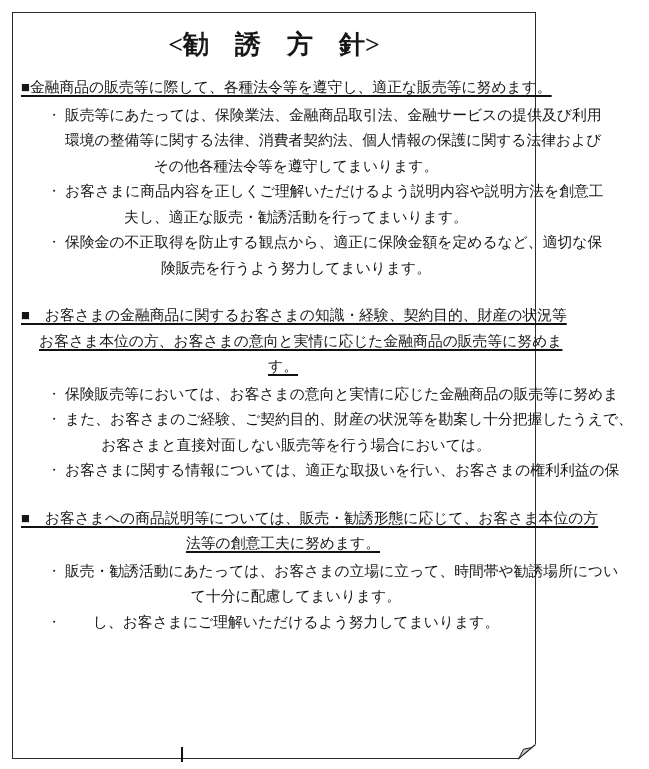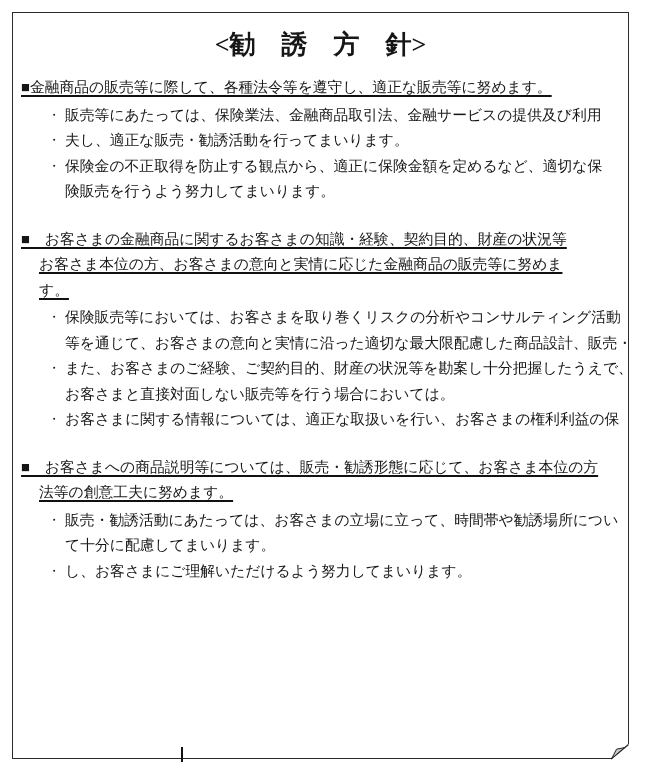--- a/index.html
+++ b/index.html
@@ -8,38 +8,39 @@
     width: 649px; height: 769px;
     background: #ffffff;
     font-family: "Liberation Serif", "DejaVu Serif", serif;
     color: #161616;
     overflow: hidden;
   }
   .page { position: relative; width: 649px; height: 769px; }
   .frame {
     position: absolute;
     left: 12px; top: 12px;
-    width: 617px; height: 747px;
+    width: 524px; height: 747px;
     border: 1.5px solid #2b2b2b;
   }
   .content { padding: 8px 8px 0 8px; }
   .doc-title {
     text-align: center;
     font-size: 26px;
     font-weight: bold;
     line-height: 32px;
     margin: 8px 0 14px 0;
     white-space: nowrap;
   }
   .section { margin-bottom: 22px; }
   .section.last { margin-bottom: 5px; }
   .line {
     font-size: 14.8px;
     line-height: 25.5px;
     white-space: nowrap;
+    text-align: center;
   }
   .heading .line.cont { margin-left: 18px; }
   .u {
     text-decoration: underline;
     text-decoration-thickness: 1.5px;
     text-underline-offset: 3px;
     text-decoration-color: #111;
   }
   .bullets { margin-top: 2px; }
   .bullet { position: relative; padding-left: 44px; }
@@ -72,44 +73,46 @@
       <div class="doc-title">&lt;勧　誘　方　針&gt;</div>
 
       <div class="section">
         <div class="heading">
           <div class="line first"><span class="u">■金融商品の販売等に際して、各種法令等を遵守し、適正な販売等に努めます。</span></div>
         </div>
         <div class="bullets">
           <div class="bullet">
             <span class="mark">・</span>
             <div class="line">販売等にあたっては、保険業法、金融商品取引法、金融サービスの提供及び利用</div>
+            <div class="line">環境の整備等に関する法律、消費者契約法、個人情報の保護に関する法律および</div>
+            <div class="line">その他各種法令等を遵守してまいります。</div>
           </div>
           <div class="bullet">
             <span class="mark">・</span>
+            <div class="line">お客さまに商品内容を正しくご理解いただけるよう説明内容や説明方法を創意工</div>
             <div class="line">夫し、適正な販売・勧誘活動を行ってまいります。</div>
           </div>
           <div class="bullet">
             <span class="mark">・</span>
             <div class="line">保険金の不正取得を防止する観点から、適正に保険金額を定めるなど、適切な保</div>
             <div class="line">険販売を行うよう努力してまいります。</div>
           </div>
         </div>
       </div>
 
       <div class="section">
         <div class="heading">
           <div class="line first"><span class="u">■　お客さまの金融商品に関するお客さまの知識・経験、契約目的、財産の状況等</span></div>
           <div class="line cont"><span class="u">お客さま本位の方、お客さまの意向と実情に応じた金融商品の販売等に努めま</span></div>
           <div class="line cont"><span class="u">す。</span></div>
         </div>
         <div class="bullets">
           <div class="bullet">
             <span class="mark">・</span>
-            <div class="line">保険販売等においては、お客さまを取り巻くリスクの分析やコンサルティング活動</div>
-            <div class="line">等を通じて、お客さまの意向と実情に沿った適切な最大限配慮した商品設計、販売・</div>
+            <div class="line">保険販売等においては、お客さまの意向と実情に応じた金融商品の販売等に努めま</div>
           </div>
           <div class="bullet">
             <span class="mark">・</span>
             <div class="line">また、お客さまのご経験、ご契約目的、財産の状況等を勘案し十分把握したうえで、</div>
             <div class="line">お客さまと直接対面しない販売等を行う場合においては。</div>
           </div>
           <div class="bullet">
             <span class="mark">・</span>
             <div class="line">お客さまに関する情報については、適正な取扱いを行い、お客さまの権利利益の保</div>
           </div>

